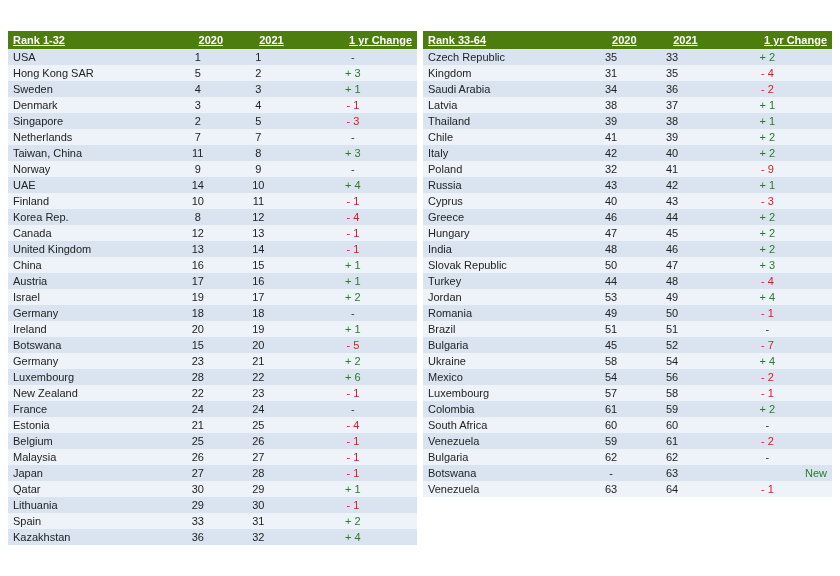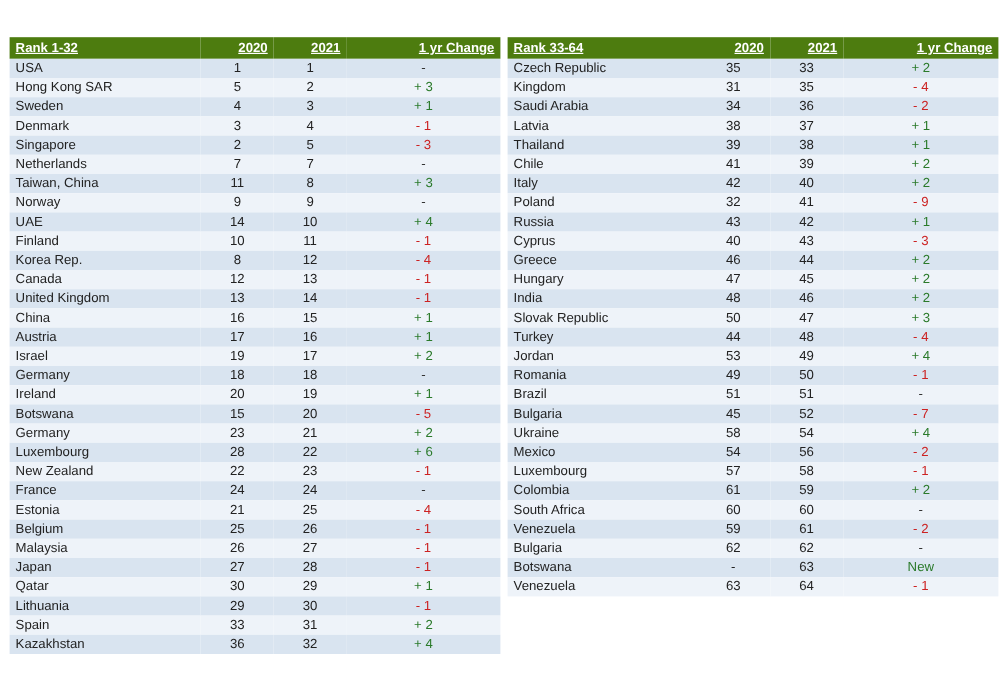--- a/index.html
+++ b/index.html
@@ -51,21 +51,21 @@
       text-align: center;
       font-size: 11px;
       color: #222;
     }
     tbody td:first-child {
       text-align: left;
     }
     .pos { color: #2a7a2a; }
     .neg { color: #cc2222; }
     .neu { color: #333; }
-    .new-green { color: #2a7a2a; }
+    .new-green { color: #2a7a2a; text-align: right; }
   </style>
 </head>
 <body>
 
 <div class="container">
   <div class="table-wrap">
     <table>
       <thead>
         <tr>
           <th>Rank 1-32</th>

